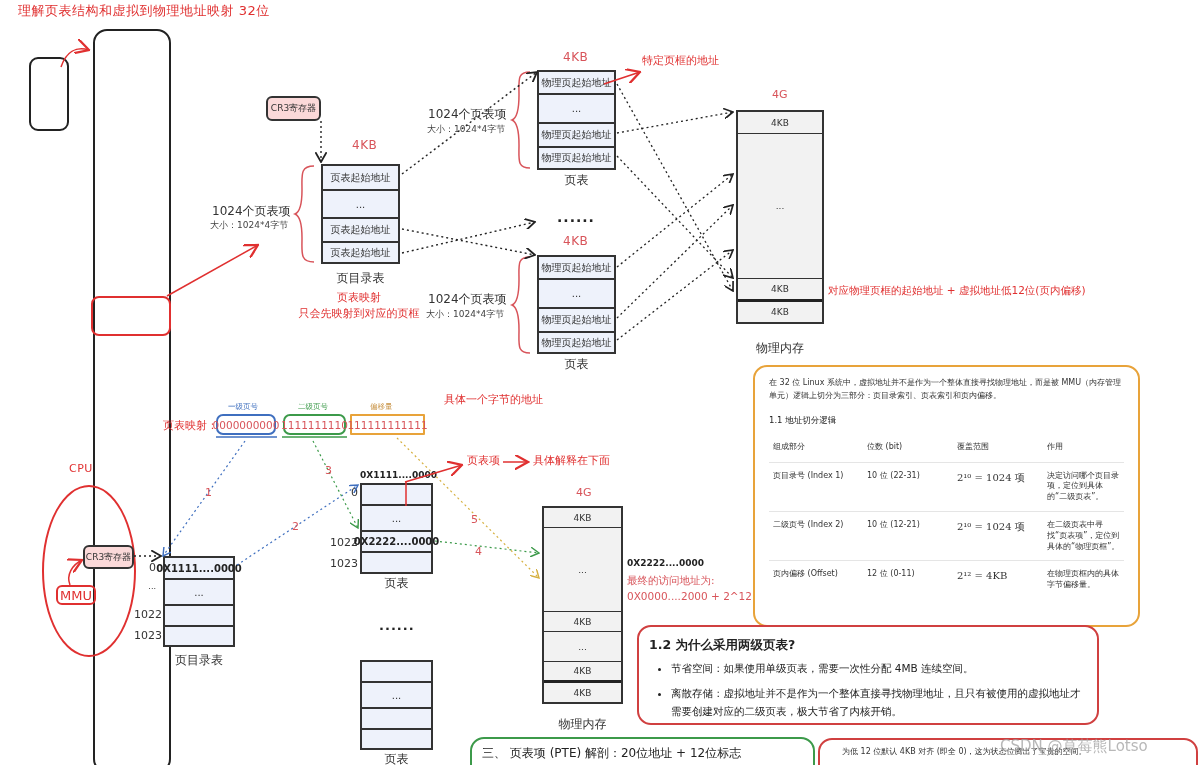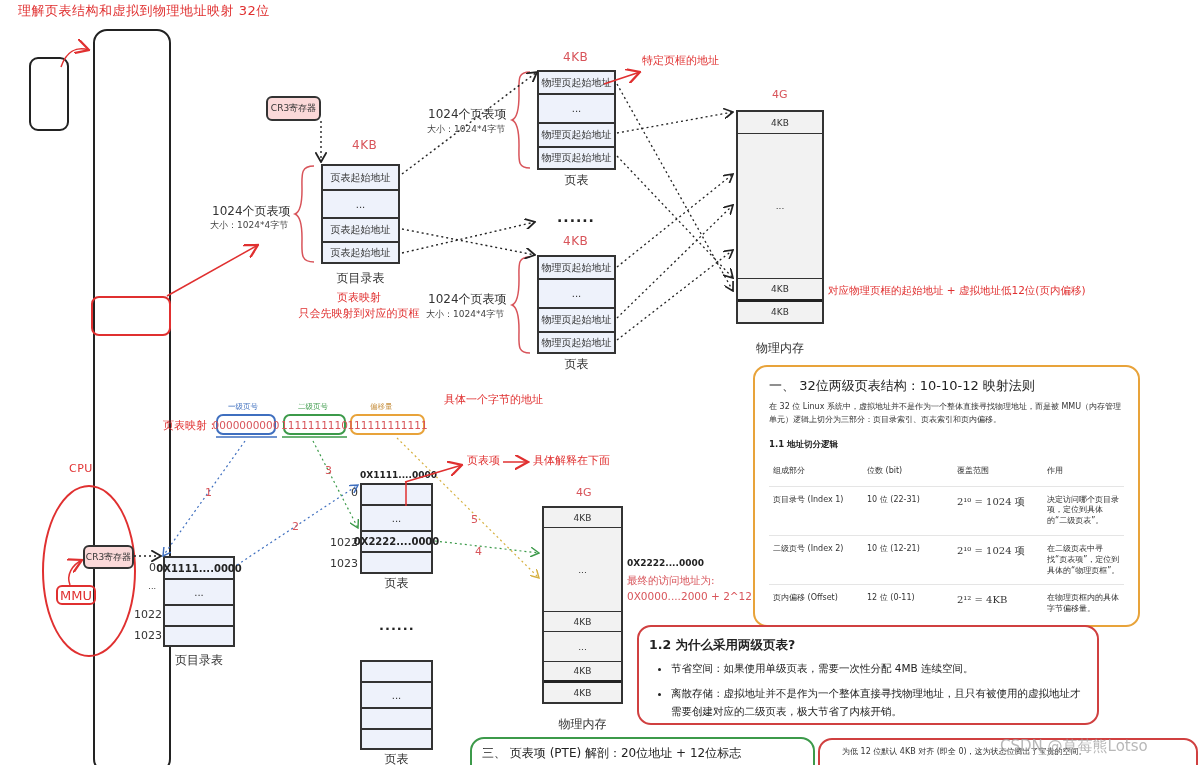--- a/index.html
+++ b/index.html
@@ -94,21 +94,21 @@
 </div>
 <div class="caption" style="left:736px;top:340px;width:88px;">物理内存</div>
 <div class="abs red" style="left:828px;top:284px;font-size:10.5px;">对应物理页框的起始地址 + 虚拟地址低12位(页内偏移)</div>
 
 <div class="abs red" style="left:163px;top:418px;font-size:11px;">页表映射：</div>
 <div class="abs" style="left:228px;top:402px;font-size:7.5px;color:#3f6fbf;">一级页号</div>
 <div class="abs" style="left:298px;top:402px;font-size:7.5px;color:#3c9a4a;">二级页号</div>
 <div class="abs" style="left:370px;top:402px;font-size:7.5px;color:#c79040;">偏移量</div>
 <div class="pill" style="left:216px;top:414px;width:60px;height:21px;border:2px solid #3f6fbf;border-radius:7px;font-size:10.5px;color:#d8545a;display:flex;align-items:center;justify-content:center;">0000000000</div>
 <div class="pill" style="left:283px;top:414px;width:63px;height:21px;border:2px solid #3c9a4a;border-radius:7px;font-size:10.5px;color:#d8545a;display:flex;align-items:center;justify-content:center;">1111111110</div>
-<div class="pill" style="left:350px;top:414px;width:75px;height:21px;border:2px solid #e8a33a;border-radius:7px;font-size:10.5px;color:#d8545a;display:flex;align-items:center;justify-content:center;">111111111111</div>
+<div class="pill" style="left:350px;top:414px;width:75px;height:21px;border:2px solid #e8a33a;border-radius:1px;font-size:10.5px;color:#d8545a;display:flex;align-items:center;justify-content:center;">111111111111</div>
 <div class="abs red" style="left:444px;top:392px;font-size:11px;">具体一个字节的地址</div>
 
 <div class="abs red hand" style="left:69px;top:462px;font-size:11px;">CPU</div>
 <div class="abs" style="left:42px;top:485px;width:90px;height:168px;border:2px solid #e03030;border-radius:50%;"></div>
 <div class="pill" style="left:83px;top:545px;width:51px;height:24px;border:2px solid #333;background:#fbd9d9;font-size:9px;display:flex;align-items:center;justify-content:center;color:#333;">
   <span>CR3寄存器</span>
 </div>
 <div class="pill" style="left:56px;top:585px;width:40px;height:20px;border:2px solid #e03030;font-size:13px;color:#e03030;display:flex;align-items:center;justify-content:center;">
   <span>MMU</span>
 </div>
@@ -219,23 +219,22 @@
   <path d="M503,462 L528,462" fill="none" stroke="#e03030" stroke-width="1.5" marker-end="url(#ahr)"></path>
 </svg>
 
 <div class="abs redsoft" style="left:205px;top:486px;font-size:11px;">1</div>
 <div class="abs redsoft" style="left:292px;top:520px;font-size:11px;">2</div>
 <div class="abs redsoft" style="left:325px;top:464px;font-size:11px;">3</div>
 <div class="abs redsoft" style="left:475px;top:545px;font-size:11px;">4</div>
 <div class="abs redsoft" style="left:471px;top:513px;font-size:11px;">5</div>
 
 <div class="card" style="left:753px;top:365px;width:387px;height:262px;border:2px solid #e8a33a;padding:10px 14px;">
-  <h2 style="font-size:13px;color:#222;margin-bottom:6px;">一、 32位两级页表结构：10-10-12 映射法则</h2>
   <div style="font-size:8px;color:#333;line-height:1.6;">在 32 位 Linux 系统中，虚拟地址并不是作为一个整体直接寻找物理地址，而是被 MMU（内存管理单元）逻辑上切分为三部分：页目录索引、页表索引和页内偏移。</div>
-  <div style="font-size:8.5px;font-weight:bold;margin-top:12px;">1.1 地址切分逻辑</div>
+  <div style="font-size:8.5px;font-weight:normal;margin-top:12px;">1.1 地址切分逻辑</div>
   <table class="tbl2" style="margin-top:4px;">
     <thead>
       <tr>
         <th>组成部分</th>
         <th>位数 (bit)</th>
         <th>覆盖范围</th>
         <th>作用</th>
       </tr>
     </thead>
     <tbody>

